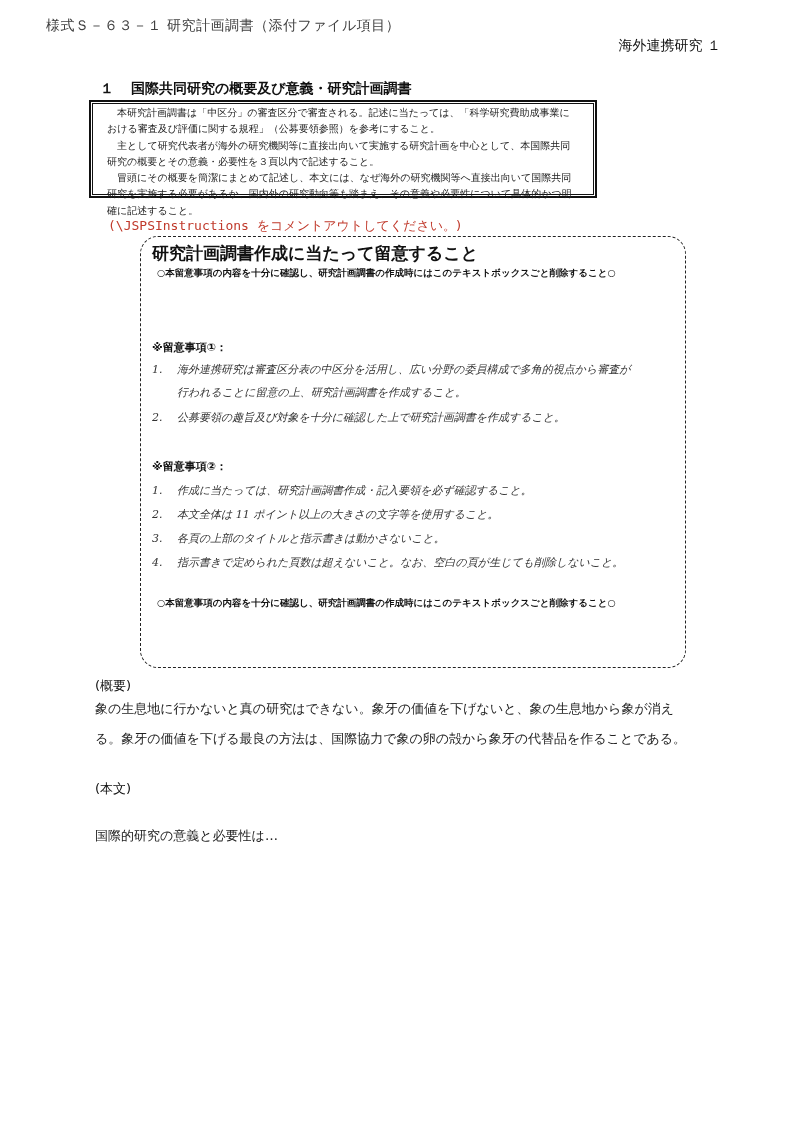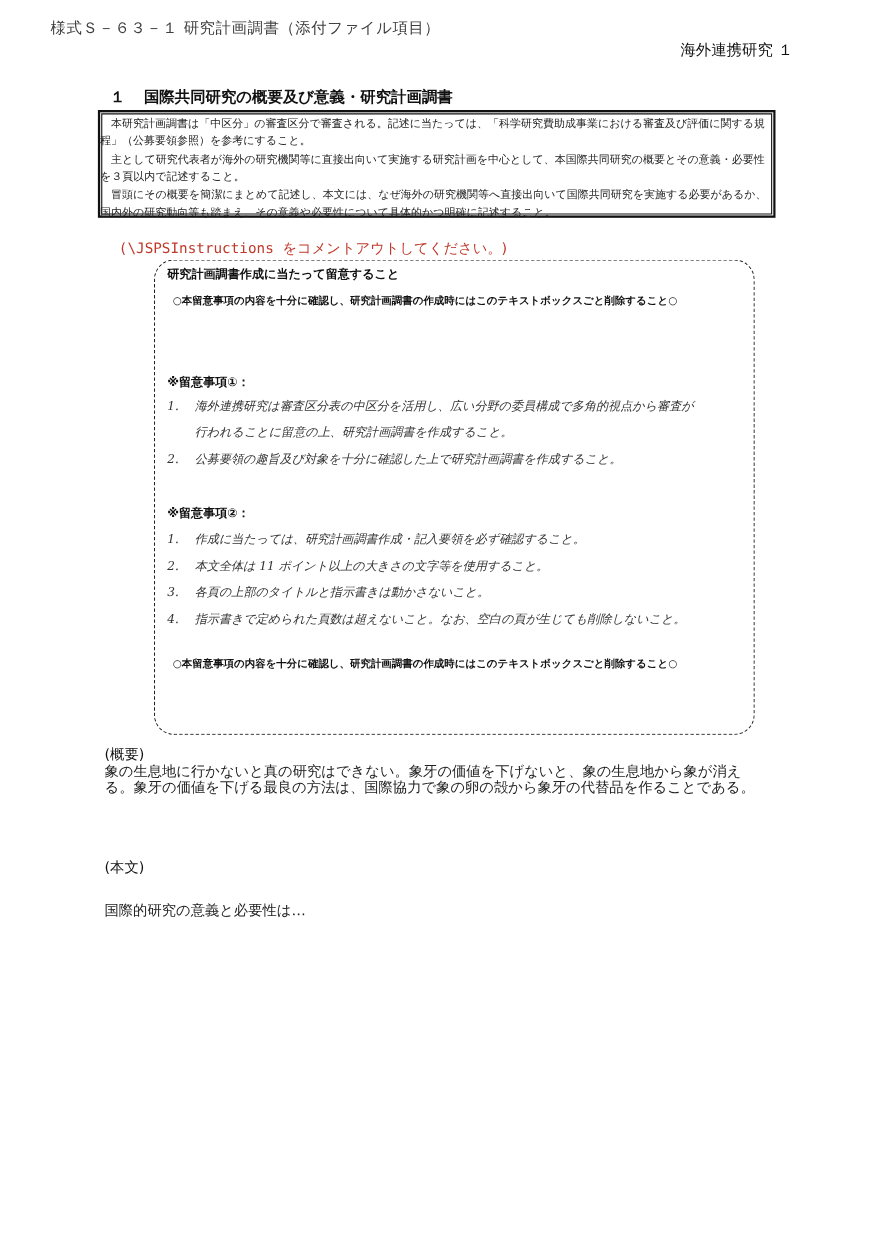--- a/index.html
+++ b/index.html
@@ -3,36 +3,36 @@
 <meta charset="utf-8">
 <style>
   html, body { margin: 0; padding: 0; background: #ffffff; }
   body { width: 794px; height: 1123px; position: relative; overflow: hidden;
          font-family: "DejaVu Serif", "Liberation Serif", serif; color: #111; }
   .abs { position: absolute; }
   .form-id { left: 46px; top: 17px; font-size: 14px; letter-spacing: 0.5px; color: #404040; }
   .doc-type { right: 73px; top: 37px; font-size: 14px; font-family: "DejaVu Sans", sans-serif; color: #111; }
   .sec-head { left: 100px; top: 80px; font-size: 14px; font-weight: bold; font-family: "DejaVu Sans", sans-serif; }
   .sec-head .num { display: inline-block; width: 26px; }
-  .instr-box { left: 89px; top: 100px; width: 616px; height: 98px;
+  .instr-box { left: 89px; top: 100px; width: 508px; height: 98px;
                border: 2px solid #111; box-shadow: inset 0 0 0 1px #fff, inset 0 0 0 2px #111;
-               padding: 3px 0; box-sizing: border-box; font-size: 10px; line-height: 16.3px; color: #222; }
+               padding: 3px 16px; box-sizing: border-box; font-size: 10px; line-height: 16.3px; color: #222; }
   .instr-box p { margin: 0; text-indent: 1em; }
   .comment { left: 108px; top: 217px; font-size: 13px; color: #c0392b;
              font-family: "DejaVu Sans Mono", "Liberation Mono", monospace; text-align: center; }
   .comment .jp { font-family: "DejaVu Sans", sans-serif; }
   .note-box { left: 140px; top: 236px; width: 546px; height: 432px;
               border: 1.5px dashed #222; border-radius: 18px; box-sizing: border-box; }
-  .note-title { left: 152px; top: 242px; font-size: 11px; font-weight: bold; font-family: "DejaVu Sans", sans-serif; }
+  .note-title { left: 152px; top: 242px; font-size: 17px; font-weight: bold; font-family: "DejaVu Sans", sans-serif; }
   .note-circle { left: 157px; font-size: 9.5px; font-weight: bold; font-family: "DejaVu Sans", sans-serif; }
   .note-sub { left: 152px; font-size: 11px; font-weight: bold; font-family: "DejaVu Sans", sans-serif; text-align: right; }
   .note-item { left: 152px; width: 520px; font-size: 11px; font-style: italic; color: #333; line-height: 23px; display: flex; }
   .note-item .n { width: 25px; flex: none; }
   .label-h { left: 95px; font-size: 13px; font-weight: normal; font-family: "DejaVu Sans", sans-serif; }
-  .body-text { left: 95px; width: 604px; font-size: 13px; line-height: 15px; color: #222; }
+  .body-text { left: 95px; width: 604px; font-size: 13px; line-height: 30px; color: #222; }
 </style>
 </head>
 <body>
 
 <div class="abs form-id">様式Ｓ－６３－１ 研究計画調書（添付ファイル項目）</div>
 <div class="abs doc-type">海外連携研究 １</div>
 
 <div class="abs sec-head">
   <span class="num">１</span>
   <span>国際共同研究の概要及び意義・研究計画調書</span>

